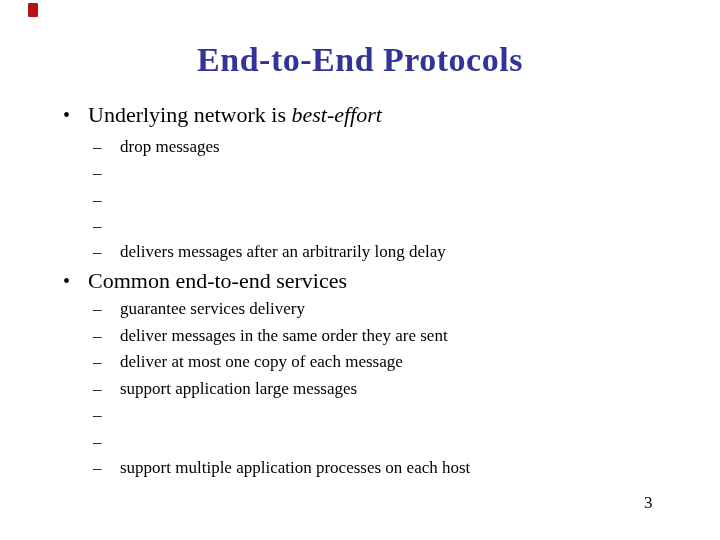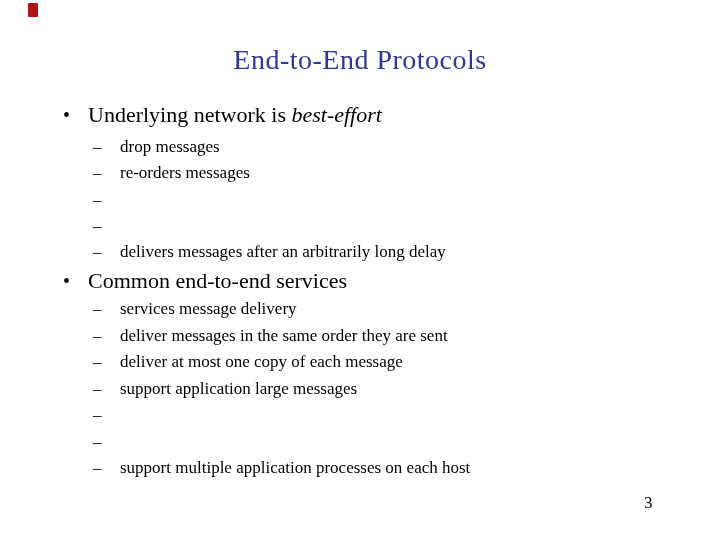--- a/index.html
+++ b/index.html
@@ -26,22 +26,22 @@
     border-radius: 1px;
   }
   .title {
     position: absolute;
     top: 40px;
     left: 0;
     right: 0;
     margin: 0;
     text-align: center;
     font-family: "Liberation Serif", serif;
-    font-weight: 400;
-    font-size: 28px;
+    font-weight: 700;
+    font-size: 34px;
     line-height: 40px;
     color: #333399;
     letter-spacing: 0.5px;
   }
   .bullet {
     position: absolute;
     left: 63px;
     display: flex;
     font-size: 22px;
     line-height: 30px;
@@ -98,21 +98,20 @@
     <span class="btext"><span>Underlying network is </span><em>best-effort</em></span>
   </div>
 
   <div class="sublist sublist-1">
     <div class="subitem">
       <span class="dash">–</span>
       <span>drop messages</span>
     </div>
     <div class="subitem">
       <span class="dash">–</span>
-      <span>re-orders messages</span>
     </div>
     <div class="subitem">
       <span class="dash">–</span>
     </div>
     <div class="subitem">
       <span class="dash">–</span>
     </div>
     <div class="subitem">
       <span class="dash">–</span>
       <span>delivers messages after an arbitrarily long delay</span>
@@ -120,21 +119,21 @@
   </div>
 
   <div class="bullet bullet-2">
     <span class="bmark">•</span>
     <span class="btext"><span>Common end-to-end services</span><em></em></span>
   </div>
 
   <div class="sublist sublist-2">
     <div class="subitem">
       <span class="dash">–</span>
-      <span>services message delivery</span>
+      <span>guarantee services delivery</span>
     </div>
     <div class="subitem">
       <span class="dash">–</span>
       <span>deliver messages in the same order they are sent</span>
     </div>
     <div class="subitem">
       <span class="dash">–</span>
       <span>deliver at most one copy of each message</span>
     </div>
     <div class="subitem">

